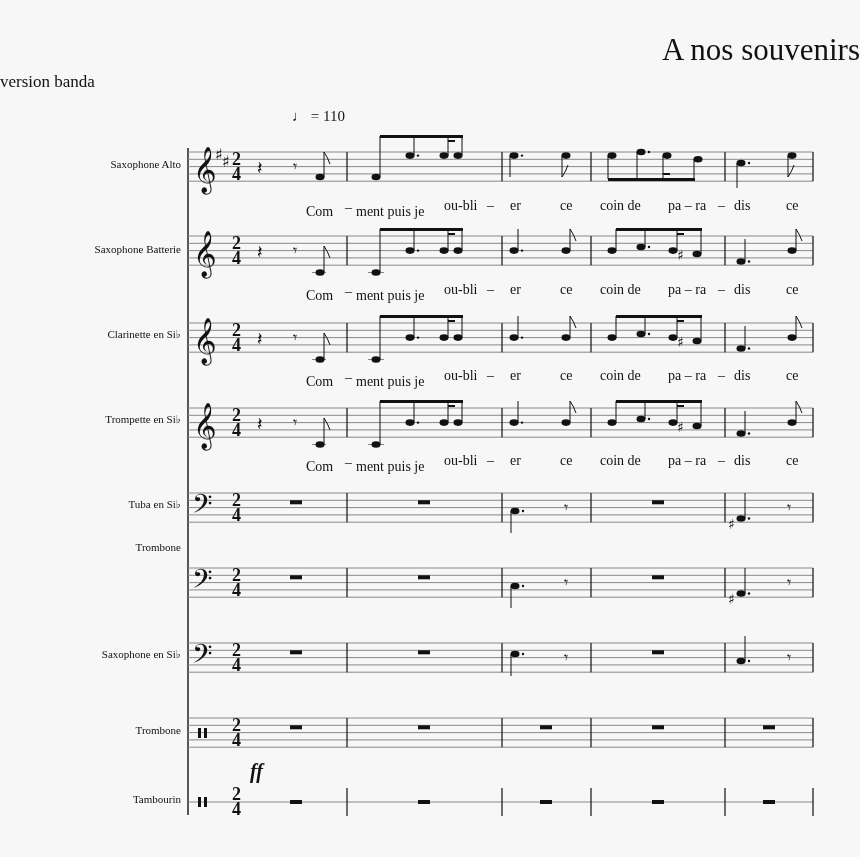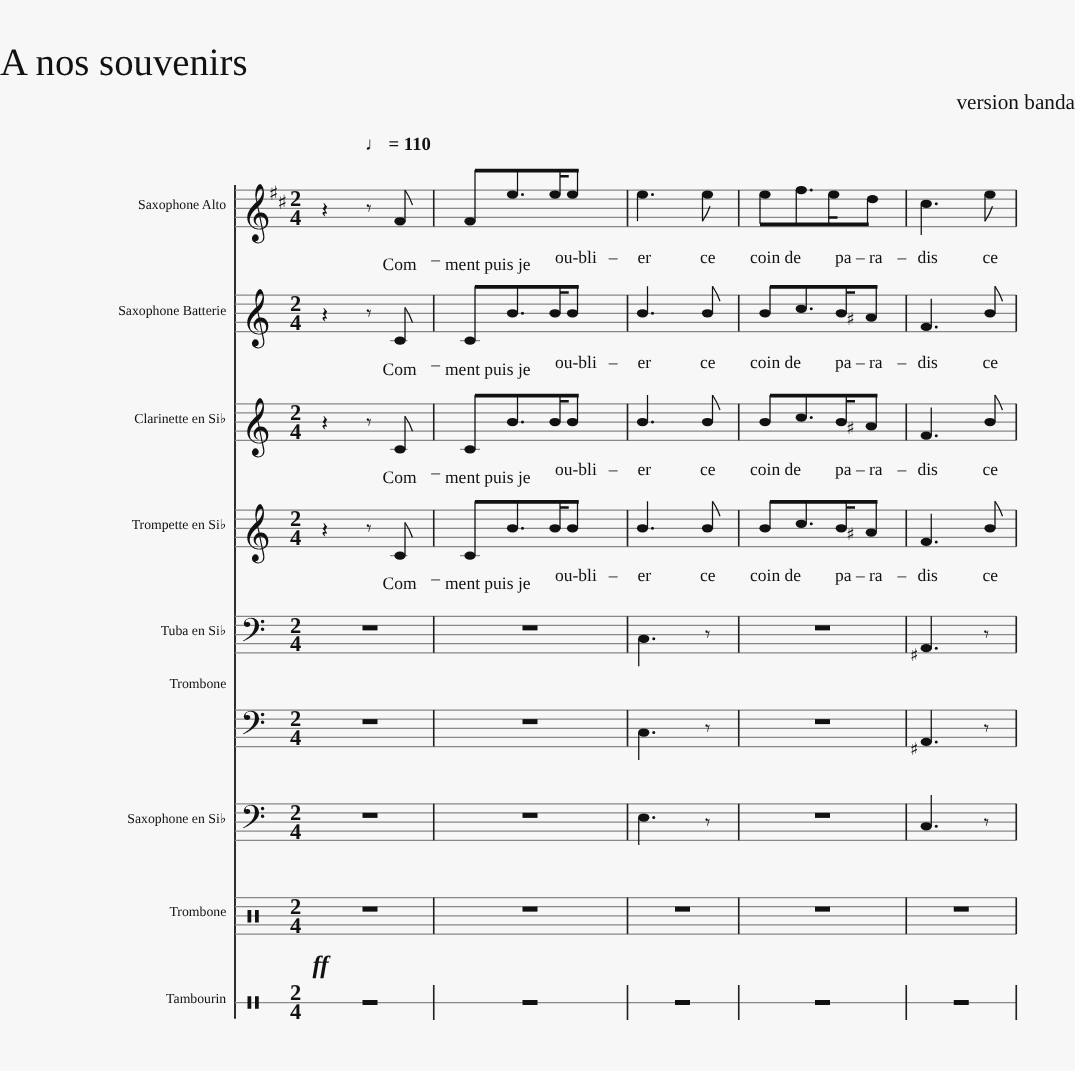--- a/index.html
+++ b/index.html
@@ -1,19 +1,19 @@
 <!DOCTYPE html>
 <html><head>
 <meta charset="utf-8">
 <style>
   html, body { margin: 0; padding: 0; background: #f7f7f7; }
   body { width: 860px; height: 857px; position: relative; overflow: hidden; font-family: "Liberation Serif", "DejaVu Serif", serif; color: #111; }
-  .title { position: absolute; left: 0; width: 860px; top: 32px; text-align: left; font-size: 31px; }
-  .subtitle { position: absolute; left: 0; width: 860px; top: 72px; text-align: right; font-size: 17px; }
-  .tempo { position: absolute; left: 292px; top: 108px; font-size: 15px; font-weight: bold; }
+  .title { position: absolute; left: 0; width: 860px; top: 32px; text-align: right; font-size: 31px; }
+  .subtitle { position: absolute; left: 0; width: 860px; top: 72px; text-align: left; font-size: 17px; }
+  .tempo { position: absolute; left: 292px; top: 108px; font-size: 15px; font-weight: normal; }
   .inst { position: absolute; right: 679px; font-size: 11px; white-space: nowrap; text-align: right; }
   svg.score { position: absolute; left: 0; top: 0; }
   .lyric { font-family: "Liberation Serif", serif; font-size: 14px; fill: #111; }
   .dyn { font-family: "Liberation Serif", serif; font-size: 20px; font-weight: bold; font-style: italic; fill: #111; }
   .ts { font-family: "Liberation Serif", serif; font-size: 18px; font-weight: bold; fill: #111; }
 </style>
 </head>
 <body>
 
 <div class="title">A nos souvenirs</div>

